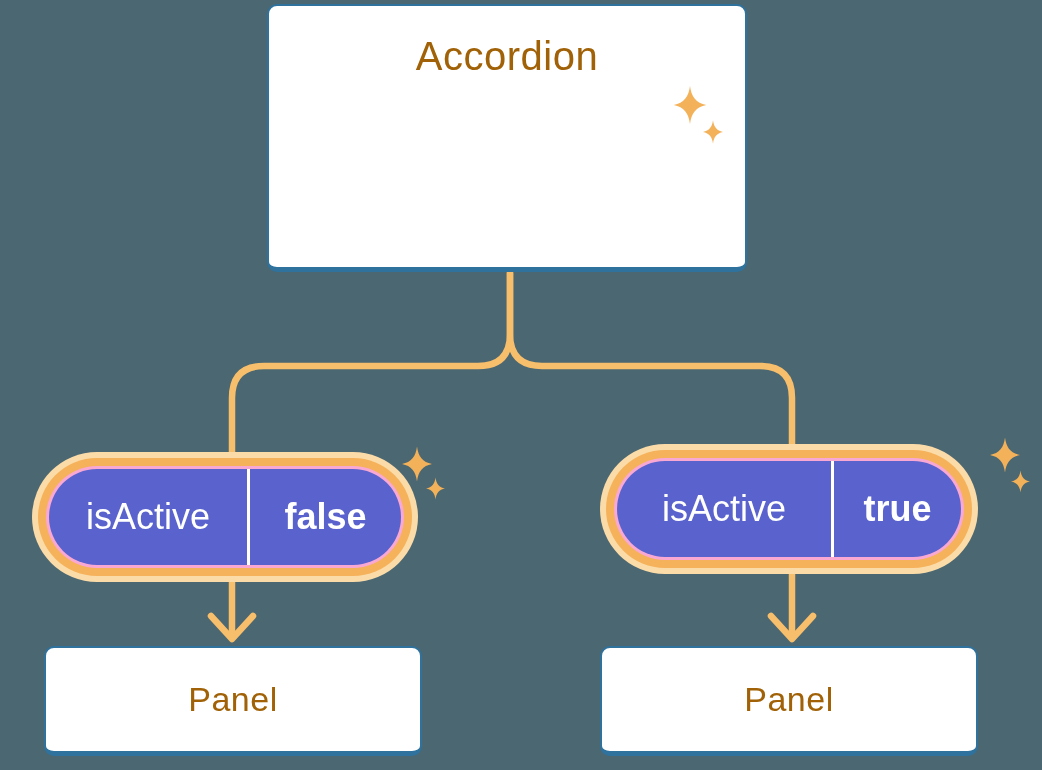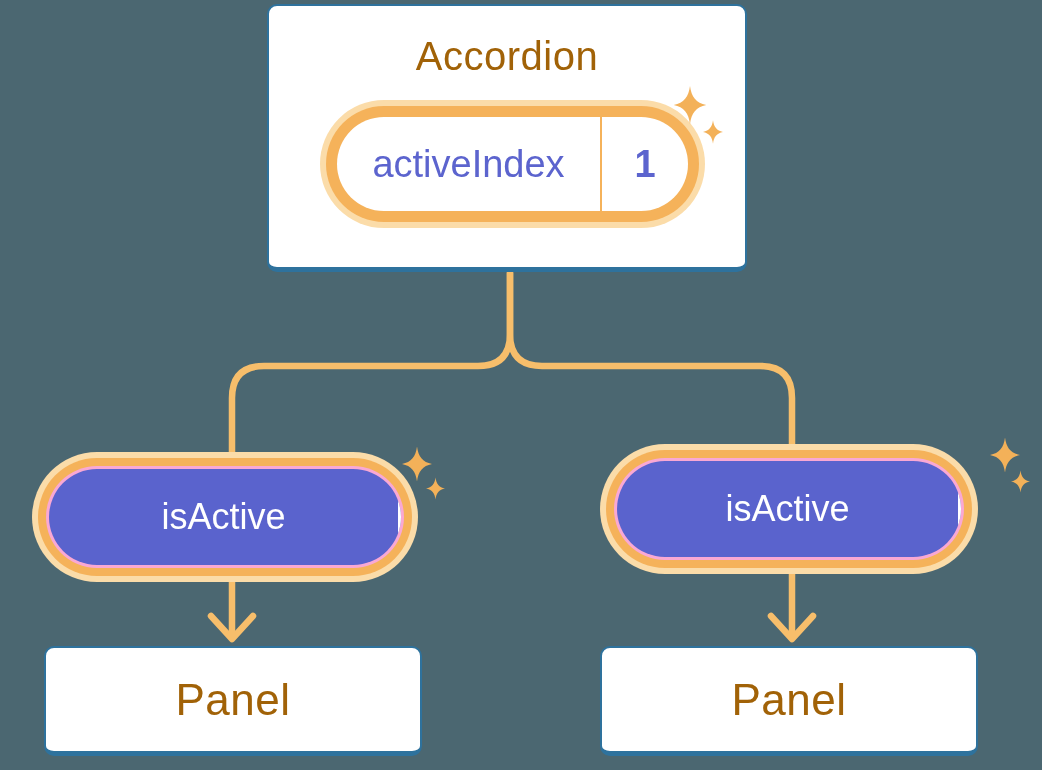--- a/index.html
+++ b/index.html
@@ -34,21 +34,21 @@
   }
   .accordion-card { left: 267px; top: 4px; width: 480px; height: 268px; }
   .accordion-card .card-title { margin-top: 28px; }
 
   .panel-card {
     top: 646px; width: 378px; height: 110px;
     display: flex; align-items: center; justify-content: center;
   }
   .panel-left  { left: 44px; }
   .panel-right { left: 600px; }
-  .panel-card .card-title { font-size: 44px; margin: 2px; }
+  .panel-card .card-title { font-size: 34px; margin: 2px; }
 
   
   .pill-outer {
     position: absolute;
     box-sizing: border-box;
     background: #FBDCA9;          
     border-radius: 999px;
     padding: 6px;
     z-index: 3;
   }
@@ -136,47 +136,40 @@
     <path d="M 232 578 L 232 637"></path>
     <path d="M 211 616 L 232 639 L 253 616"></path>
     <path d="M 792 572 L 792 637"></path>
     <path d="M 771 616 L 792 639 L 813 616"></path>
   </svg>
 
   <div class="card accordion-card">
     <div class="card-title">Accordion</div>
   </div>
 
-  <div class="pill-outer state-pill">
-    <div class="pill-mid">
-      <div class="pill-inner">
-        <div class="cell cell-name">activeIndex</div>
-        <div class="divider"></div>
-        <div class="cell cell-value">1</div>
-      </div>
-    </div>
-  </div>
 
   <div class="pill-outer prop-pill prop-pill-left">
     <div class="pill-mid">
       <div class="pill-white">
         <div class="pill-inner">
           <div class="cell cell-name">isActive</div>
           <div class="divider"></div>
+          <div class="cell cell-value">false</div>
         </div>
       </div>
     </div>
   </div>
 
   <div class="pill-outer prop-pill prop-pill-right">
     <div class="pill-mid">
       <div class="pill-white">
         <div class="pill-inner">
           <div class="cell cell-name">isActive</div>
           <div class="divider"></div>
+          <div class="cell cell-value">true</div>
         </div>
       </div>
     </div>
   </div>
 
   <div class="card panel-card panel-left">
     <div class="card-title">Panel</div>
   </div>
   <div class="card panel-card panel-right">
     <div class="card-title">Panel</div>

